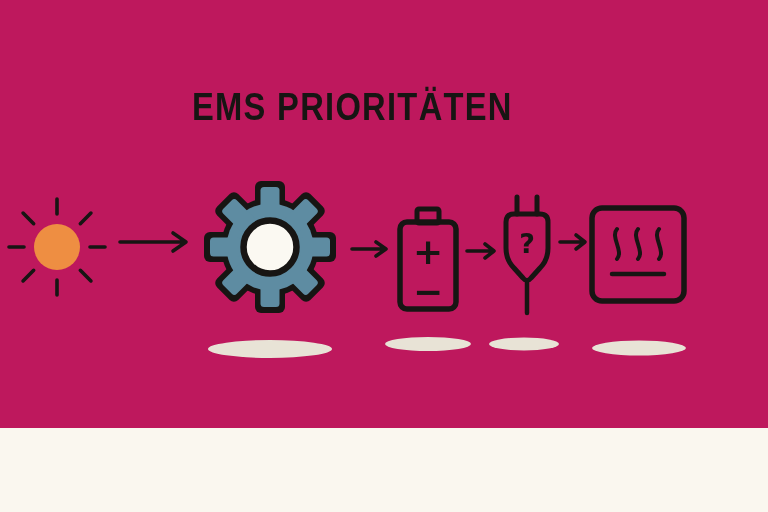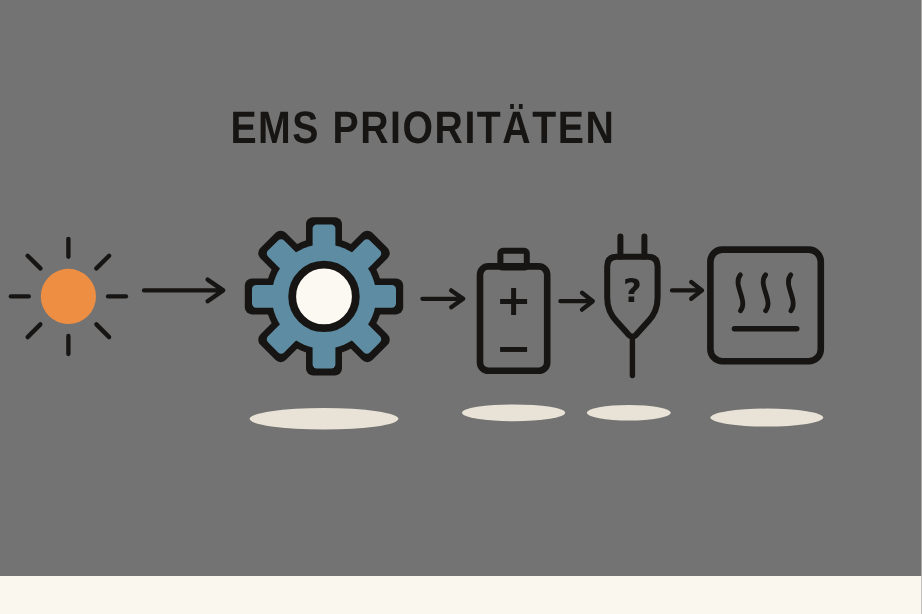--- a/index.html
+++ b/index.html
@@ -3,22 +3,22 @@
 <meta charset="utf-8">
 <style>
   html, body { margin: 0; padding: 0; }
   body {
     width: 768px; height: 512px; overflow: hidden;
     background: #FAF7EF;
     font-family: "Liberation Sans", sans-serif;
   }
   .canvas {
     position: relative;
-    width: 768px; height: 480px;
-    background: #737373;
+    width: 768px; height: 428px;
+    background: #be185d;
   }
   .title {
     position: absolute;
     left: 192px; top: 88px;
     font-size: 38px;
     font-weight: 700;
     letter-spacing: 1.5px;
     line-height: 1;
     color: #171513;
     white-space: nowrap;

